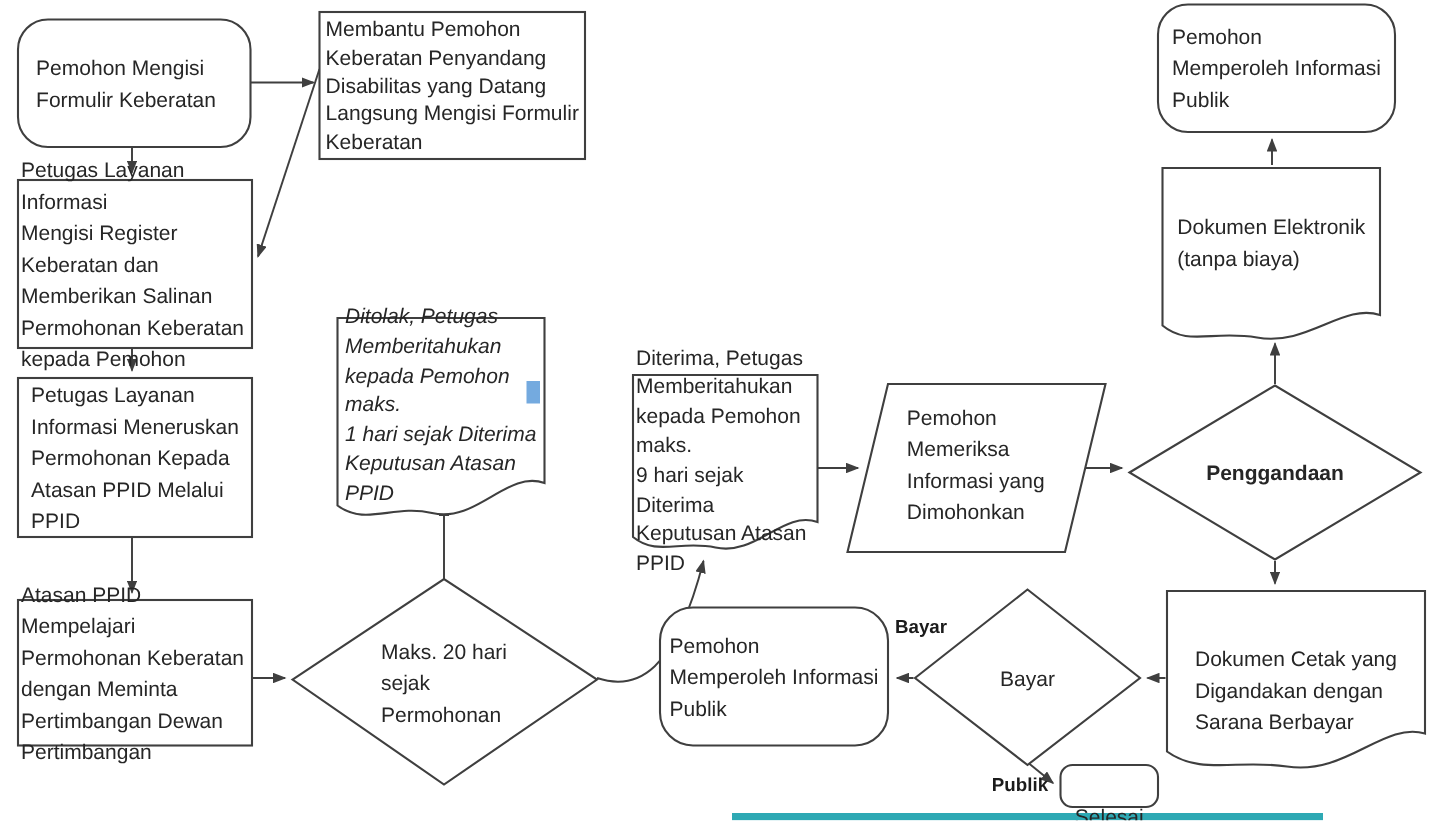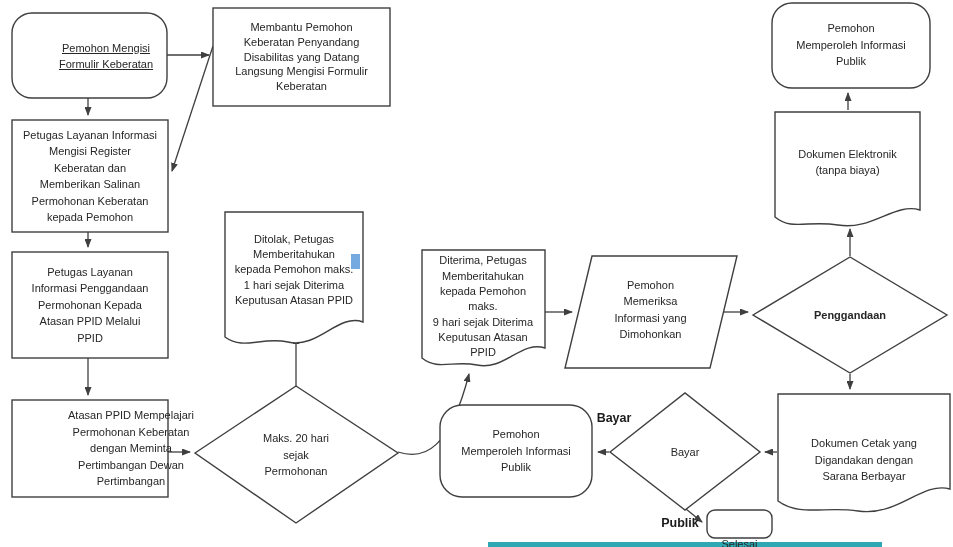--- a/index.html
+++ b/index.html
@@ -2,21 +2,21 @@
 <html><head>
 <meta charset="utf-8">
 <style>
   html,body{margin:0;padding:0;background:#ffffff;}
   .canvas{position:relative;width:953px;height:547px;background:#ffffff;
           font-family:"Liberation Sans", sans-serif;overflow:hidden;}
   .canvas > svg{position:absolute;left:0;top:0;}
   .shape{fill:#ffffff;stroke:#3f3f3f;stroke-width:1.4;}
   .edge{stroke:#3f3f3f;stroke-width:1.3;fill:none;}
   .lbl{position:absolute;display:flex;align-items:center;justify-content:center;
-       text-align:center;white-space:pre-line;font-size:11px;line-height:1.5;
+       text-align:left;white-space:pre-line;font-size:14px;line-height:1.5;
        color:#262626;}
   .edge-lbl{position:absolute;font-weight:bold;font-size:12.5px;color:#1b1b1b;
        display:flex;align-items:center;justify-content:center;}
 </style>
 </head>
 <body>
 
 <div class="canvas">
 
   <svg width="953" height="547" viewBox="0 0 953 547">
@@ -57,47 +57,47 @@
     <path class="shape" d="M775,112 L920,112 L920,210 C895,202 872,231 838,225 C808,220 792,231 775,217 Z"></path>
     <path class="shape" d="M778,394 L950,394 L950,489 C922,481 898,517 858,511 C825,506 800,517 778,501 Z"></path>
     <polygon class="shape" points="610,452 685,393 760,452 685,510"></polygon>
     <rect class="shape" x="440" y="405" width="152" height="92" rx="22"></rect>
     <rect class="shape" x="707" y="510" width="65" height="28" rx="8"></rect>
 
     <rect x="351" y="254" width="9" height="15" fill="#74aadf"></rect>
     <rect x="488" y="542" width="394" height="5" fill="#2ea9b4"></rect>
   </svg>
 
-  <div class="lbl" style="left:22px;top:18px;width:168px;height:76px;text-decoration:underline;">Pemohon Mengisi
+  <div class="lbl" style="left:0;top:18px;width:168px;height:76px;">Pemohon Mengisi
 Formulir Keberatan</div>
   <div class="lbl" style="left:215px;top:12px;width:173px;height:90px;line-height:1.35;">Membantu Pemohon
 Keberatan Penyandang
 Disabilitas yang Datang
 Langsung Mengisi Formulir
 Keberatan</div>
   <div class="lbl" style="left:14px;top:126px;width:152px;height:100px;lin​e-height:1.5;">Petugas Layanan Informasi
 Mengisi Register
 Keberatan dan
 Memberikan Salinan
 Permohonan Keberatan
 kepada Pemohon</div>
   <div class="lbl" style="left:14px;top:258px;width:152px;height:94px;">Petugas Layanan
-Informasi Penggandaan
+Informasi Meneruskan
 Permohonan Kepada
 Atasan PPID Melalui
 PPID</div>
-  <div class="lbl" style="left:14px;top:406px;width:152px;height:85px;padding-left:41px;">Atasan PPID Mempelajari
+  <div class="lbl" style="left:14px;top:406px;width:152px;height:85px;">Atasan PPID Mempelajari
 Permohonan Keberatan
 dengan Meminta
 Pertimbangan Dewan
 Pertimbangan</div>
   <div class="lbl" style="left:226px;top:418px;width:140px;height:74px;">Maks. 20 hari
 sejak
 Permohonan</div>
-  <div class="lbl" style="left:230px;top:220px;width:128px;height:100px;line-height:1.4;">Ditolak, Petugas
+  <div class="lbl" style="left:230px;top:220px;width:128px;height:100px;line-height:1.4;font-style:italic;">Ditolak, Petugas
 Memberitahukan
 kepada Pemohon maks.
 1 hari sejak Diterima
 Keputusan Atasan PPID</div>
   <div class="lbl" style="left:424px;top:258px;width:118px;height:98px;line-height:1.4;">Diterima, Petugas
 Memberitahukan
 kepada Pemohon maks.
 9 hari sejak Diterima
 Keputusan Atasan PPID</div>
   <div class="lbl" style="left:588px;top:262px;width:125px;height:95px;">Pemohon

